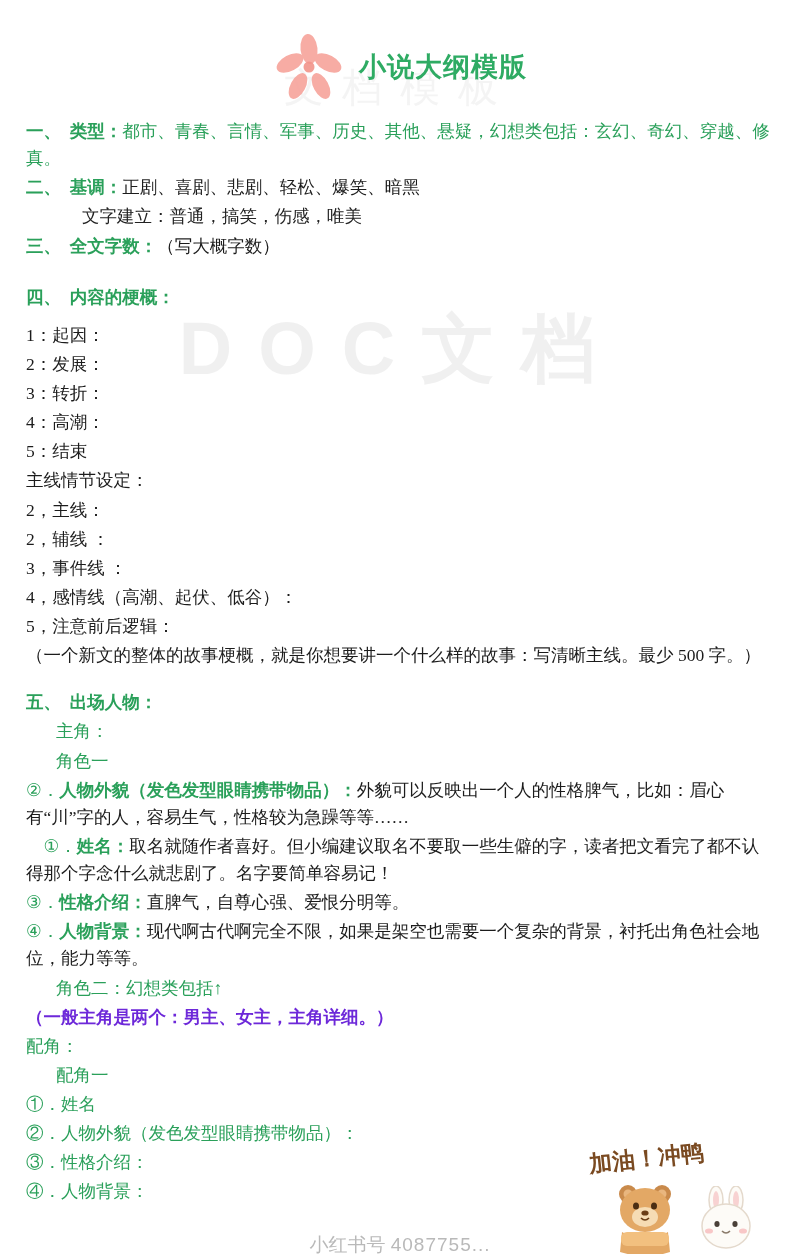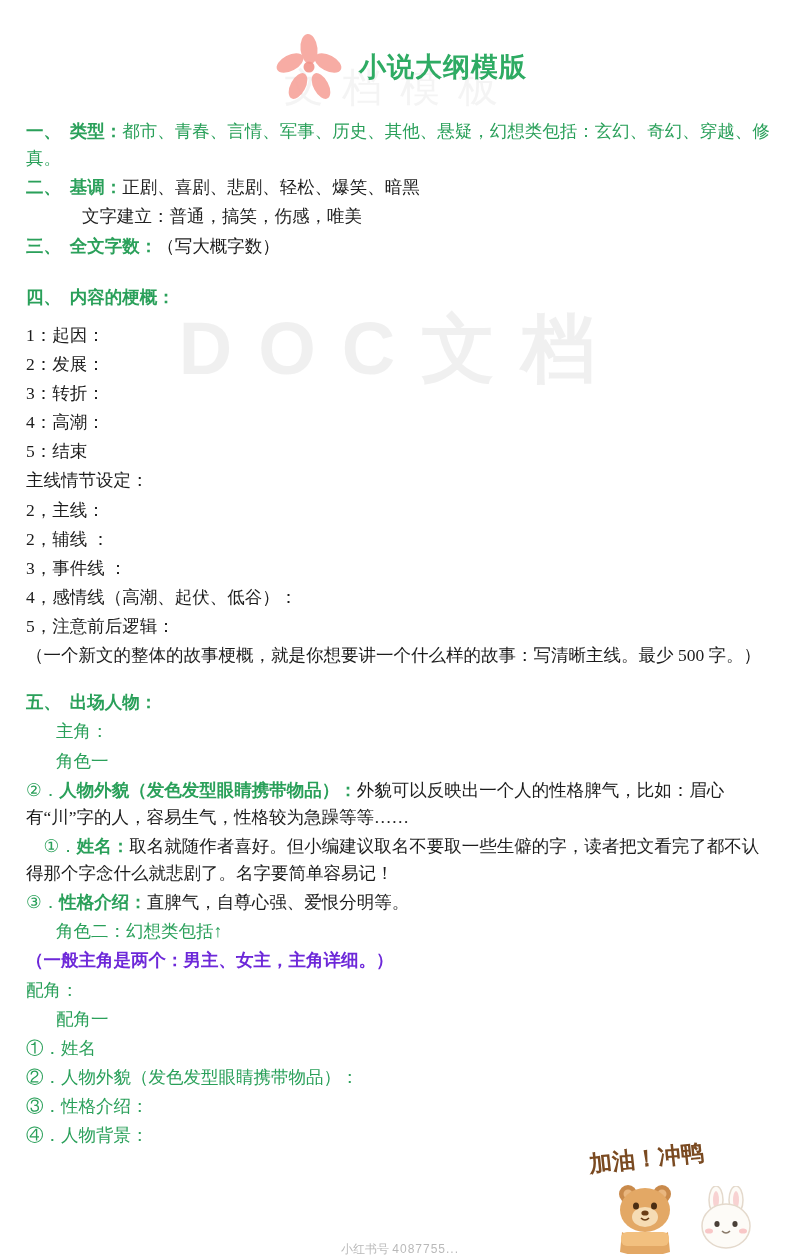--- a/index.html
+++ b/index.html
@@ -133,21 +133,21 @@
     bottom: 8px;
     width: 68px;
     height: 66px;
   }
   .xhs-bar {
     position: absolute;
     left: 0;
     bottom: 2px;
     width: 800px;
     text-align: center;
-    font-size: 12px;
+    font-size: 19px;
     color: #b9b9b9;
     font-family: "Liberation Sans", sans-serif;
   }
   .xhs-bar .id { letter-spacing: 1px; }
 </style>
 </head>
 <body>
 
 <div class="page">
 
@@ -220,20 +220,23 @@
     </div>
 
     <div class="para">
       <span>&nbsp;&nbsp;&nbsp;&nbsp;</span><span class="green">①．</span><span class="green bold">姓名：</span><span class="dark">取名就随作者喜好。但小编建议取名不要取一些生僻的字，读者把文看完了都不认得那个字念什么就悲剧了。名字要简单容易记！</span>
     </div>
 
     <div class="para">
       <span class="green">③．</span><span class="green bold">性格介绍：</span><span class="dark">直脾气，自尊心强、爱恨分明等。</span>
     </div>
 
+    <div class="para">
+      <span class="green">④．</span><span class="green bold">人物背景：</span><span class="dark">现代啊古代啊完全不限，如果是架空也需要一个复杂的背景，衬托出角色社会地位，能力等等。</span>
+    </div>
 
 
     <div class="para green indent1">角色二：幻想类包括↑</div>
     <div class="para red">（一般主角是两个：男主、女主，主角详细。）</div>
 
     <div class="para green">配角：</div>
     <div class="para green indent1">配角一</div>
 
     <div class="para green">①．姓名</div>
     <div class="para green">②．人物外貌（发色发型眼睛携带物品）：</div>

